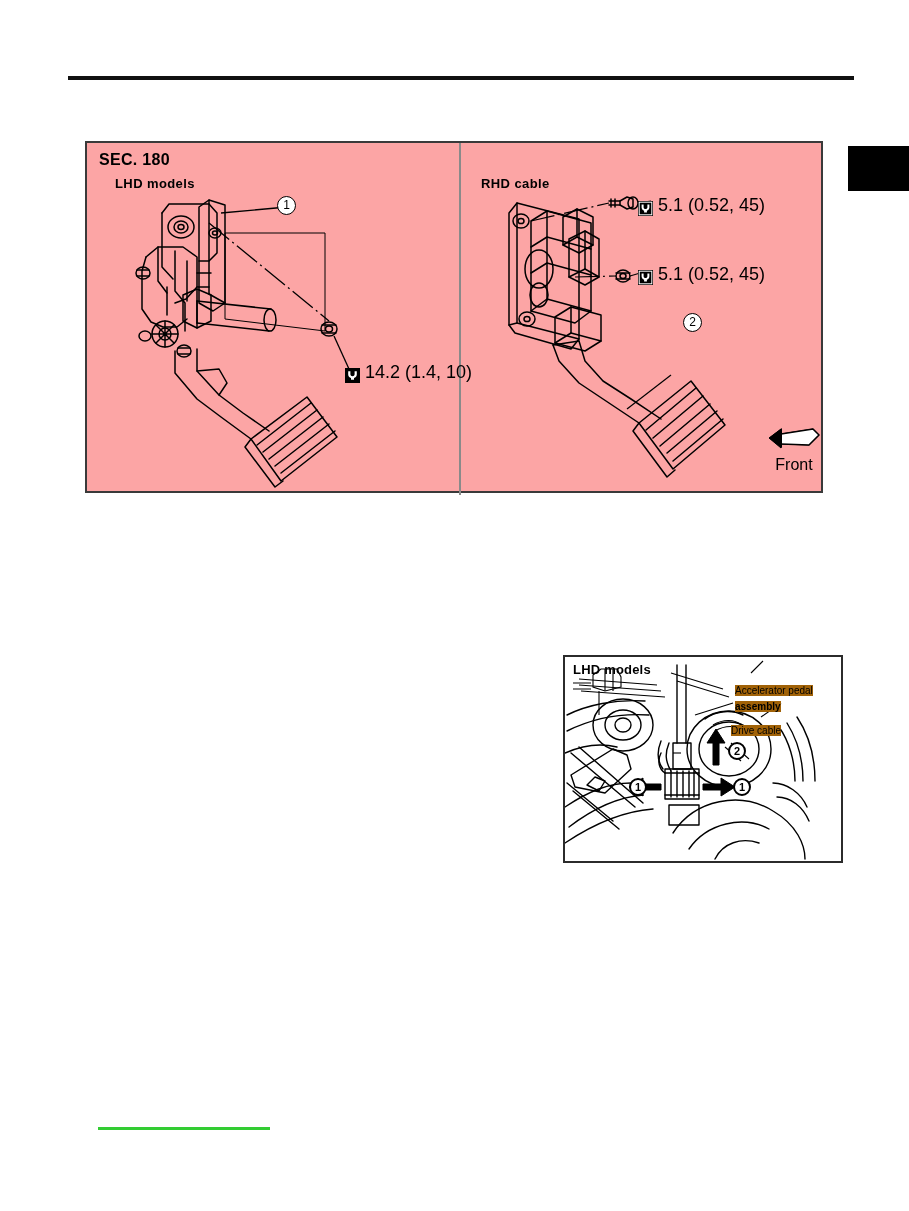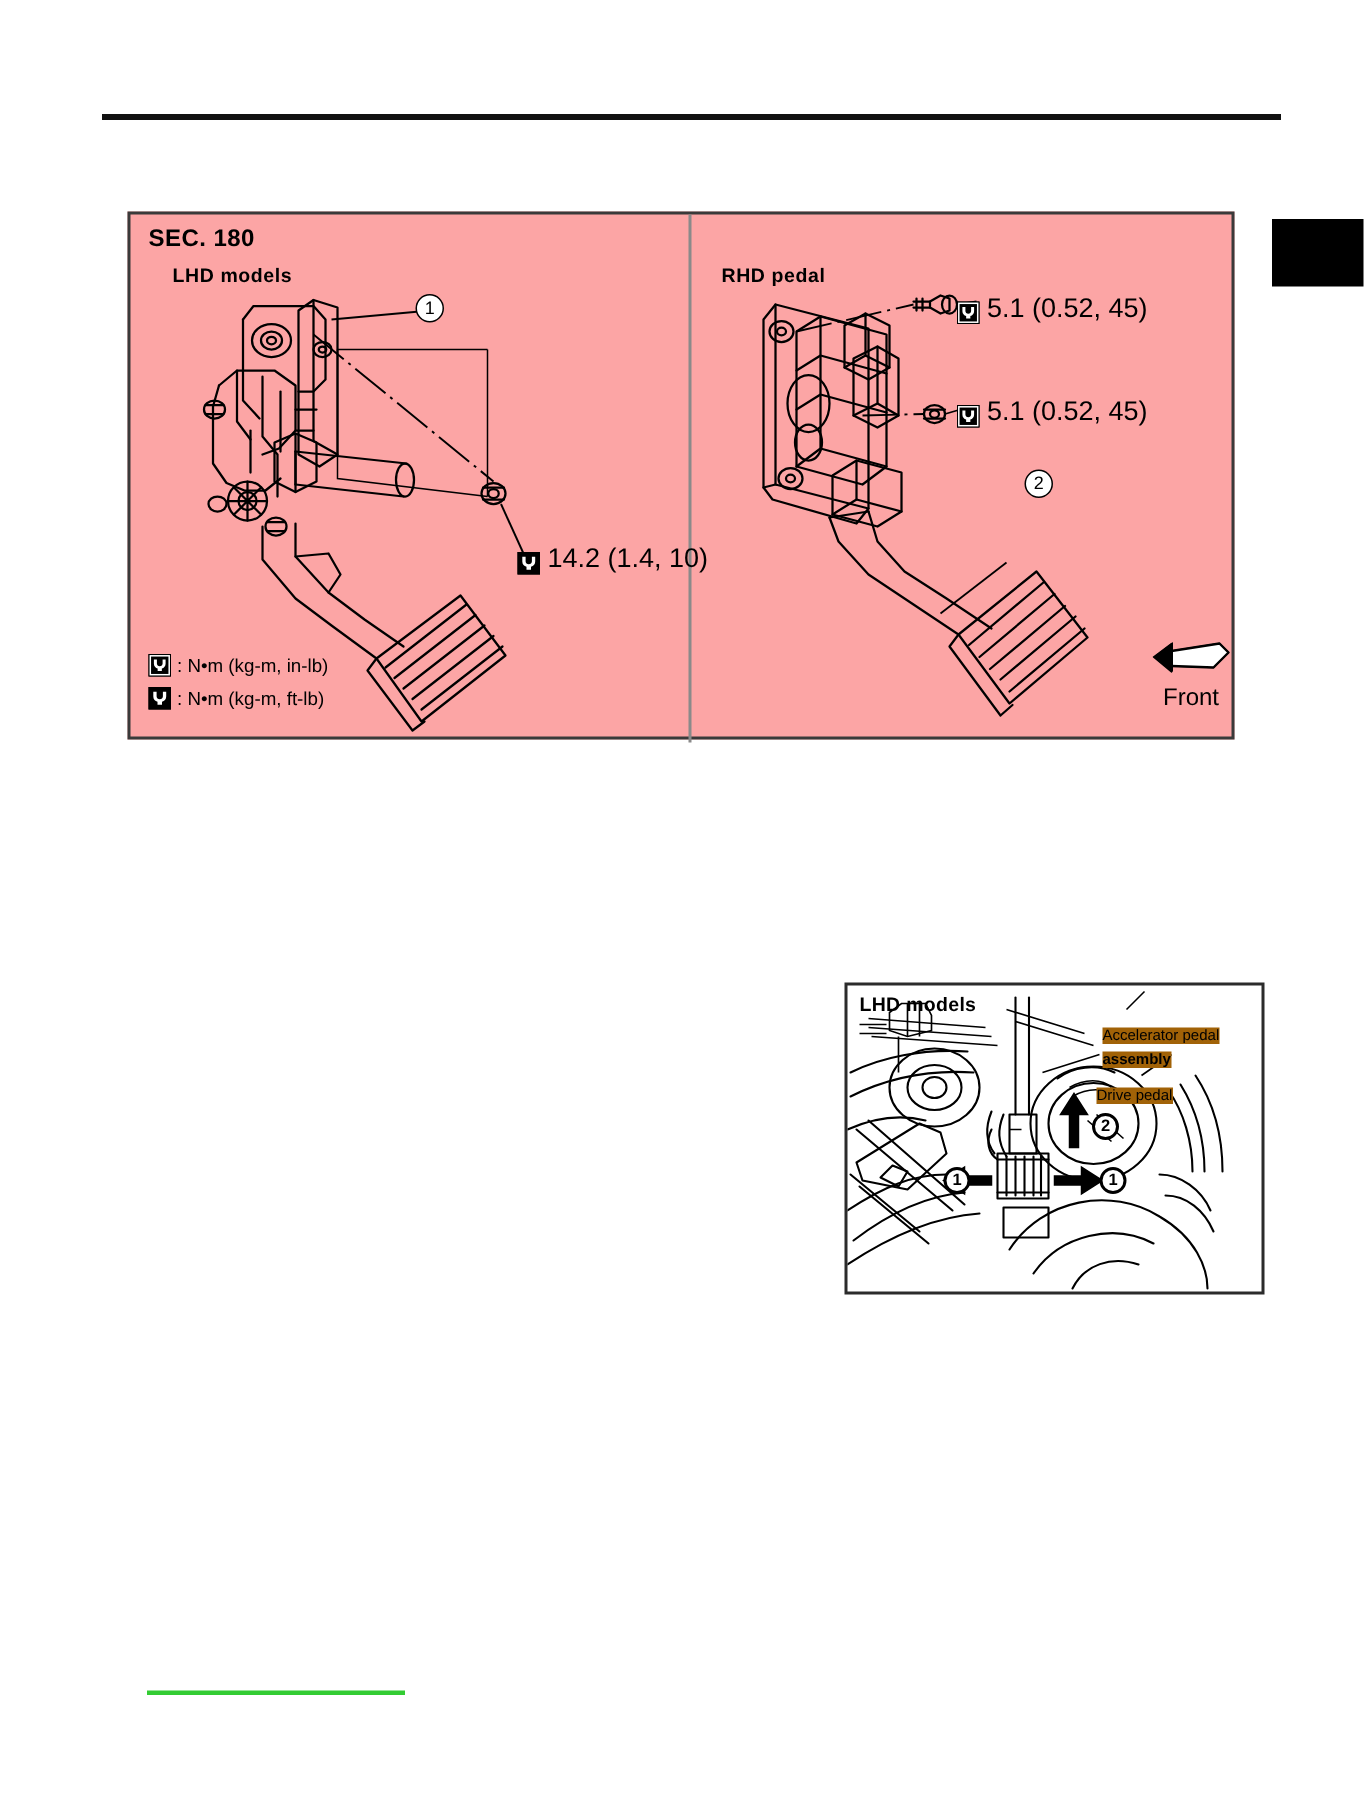--- a/index.html
+++ b/index.html
@@ -206,21 +206,21 @@
 <div id="edge-tab"></div>
 
 <div id="figure-box">
 
   <div id="figure-divider"></div>
 
   <div class="sec-title">SEC. 180</div>
 
   <div class="panel-sub" id="lhd-label">LHD models</div>
 
-  <div class="panel-sub" id="rhd-label">RHD pedal</div>
+  <div class="panel-sub" id="rhd-label">RHD cable</div>
 
   <svg style="position:absolute;left:14px;top:48px;" width="350" height="290" viewBox="0 0 350 290">
     <g fill="none" stroke="#000" stroke-width="1.5" stroke-linejoin="round" stroke-linecap="round">
 
       <path d="M61,22 L68,13 L108,13 L116,22 L116,62 L108,70 L98,70"></path>
       <path d="M61,22 L61,76 L72,88"></path>
 
       <path d="M98,16 L108,9 L124,14 L124,112 L112,120 L98,112 Z"></path>
       <path d="M108,9 L108,103 L124,112"></path>
 
@@ -373,41 +373,20 @@
     <span class="tq-icon">
       <svg width="15" height="15" viewBox="0 0 15 15">
         <rect x="0" y="0" width="15" height="15" fill="#000"></rect>
         <rect x="1.2" y="1.2" width="12.6" height="12.6" fill="none" stroke="#fff" stroke-width="1"></rect>
         <path d="M3.6,3.6 L5.6,3.6 L5.6,6.3 C5.6,7.4 6.4,8.1 7.5,8.1 C8.6,8.1 9.4,7.4 9.4,6.3 L9.4,3.6 L11.4,3.6 L11.4,6.5 C11.4,8.1 10.3,9.3 8.9,9.7 L8.9,11.4 L6.1,11.4 L6.1,9.7 C4.7,9.3 3.6,8.1 3.6,6.5 Z" fill="#fff"></path>
       </svg>
     </span>
     <span>5.1 (0.52, 45)</span>
   </div>
 
-  <div id="legend">
-    <div class="legend-row">
-      <span class="tq-icon">
-        <svg width="15" height="15" viewBox="0 0 15 15">
-          <rect x="0" y="0" width="15" height="15" fill="#000"></rect>
-          <rect x="1.2" y="1.2" width="12.6" height="12.6" fill="none" stroke="#fff" stroke-width="1"></rect>
-          <path d="M3.6,3.6 L5.6,3.6 L5.6,6.3 C5.6,7.4 6.4,8.1 7.5,8.1 C8.6,8.1 9.4,7.4 9.4,6.3 L9.4,3.6 L11.4,3.6 L11.4,6.5 C11.4,8.1 10.3,9.3 8.9,9.7 L8.9,11.4 L6.1,11.4 L6.1,9.7 C4.7,9.3 3.6,8.1 3.6,6.5 Z" fill="#fff"></path>
-        </svg>
-      </span>
-      <span>: N•m (kg-m, in-lb)</span>
-    </div>
-    <div class="legend-row">
-      <span class="tq-icon">
-        <svg width="15" height="15" viewBox="0 0 15 15">
-          <rect x="0" y="0" width="15" height="15" fill="#000"></rect>
-          <path d="M3.2,3.2 L5.4,3.2 L5.4,6.2 C5.4,7.4 6.3,8.2 7.5,8.2 C8.7,8.2 9.6,7.4 9.6,6.2 L9.6,3.2 L11.8,3.2 L11.8,6.4 C11.8,8.2 10.6,9.5 9,9.9 L9,11.8 L6,11.8 L6,9.9 C4.4,9.5 3.2,8.2 3.2,6.4 Z" fill="#fff"></path>
-        </svg>
-      </span>
-      <span>: N•m (kg-m, ft-lb)</span>
-    </div>
-  </div>
 
   <div id="front-marker">
     <svg width="58" height="26" viewBox="0 0 58 26">
       <path d="M4,13 L16,4 L16,9 L48,4 L54,10 L44,20 L16,19 L16,23 Z" fill="#000" stroke="#000" stroke-width="1" stroke-linejoin="round"></path>
       <path d="M16,9 L48,4 L54,10 L44,20 L16,19" fill="#fff" stroke="#000" stroke-width="1.6" stroke-linejoin="round"></path>
       <path d="M4,13 L17,3 L17,23 Z" fill="#000"></path>
     </svg>
     <div class="front-text">Front</div>
   </div>
 
@@ -487,21 +466,21 @@
       <path d="M150,74 C160,68 172,68 178,74"></path>
       <path d="M186,16 L198,4"></path>
       <path d="M196,60 L216,46"></path>
       <path d="M160,90 L176,104 M166,86 L184,102"></path>
       <path d="M108,96 L116,96"></path>
     </g>
   </svg>
 
   <div class="inset-callout-text" id="cal-accel-1">Accelerator pedal</div>
   <div class="inset-callout-text" id="cal-accel-2">assembly</div>
-  <div class="inset-callout-text" id="cal-drive">Drive pedal</div>
+  <div class="inset-callout-text" id="cal-drive">Drive cable</div>
 
   <div class="inset-balloon" style="left:64px;top:121px;">1</div>
   <div class="inset-balloon" style="left:168px;top:121px;">1</div>
   <div class="inset-balloon" style="left:163px;top:85px;">2</div>
 
 </div>
 
 <div id="green-rule"></div>
 
 </body></html>

